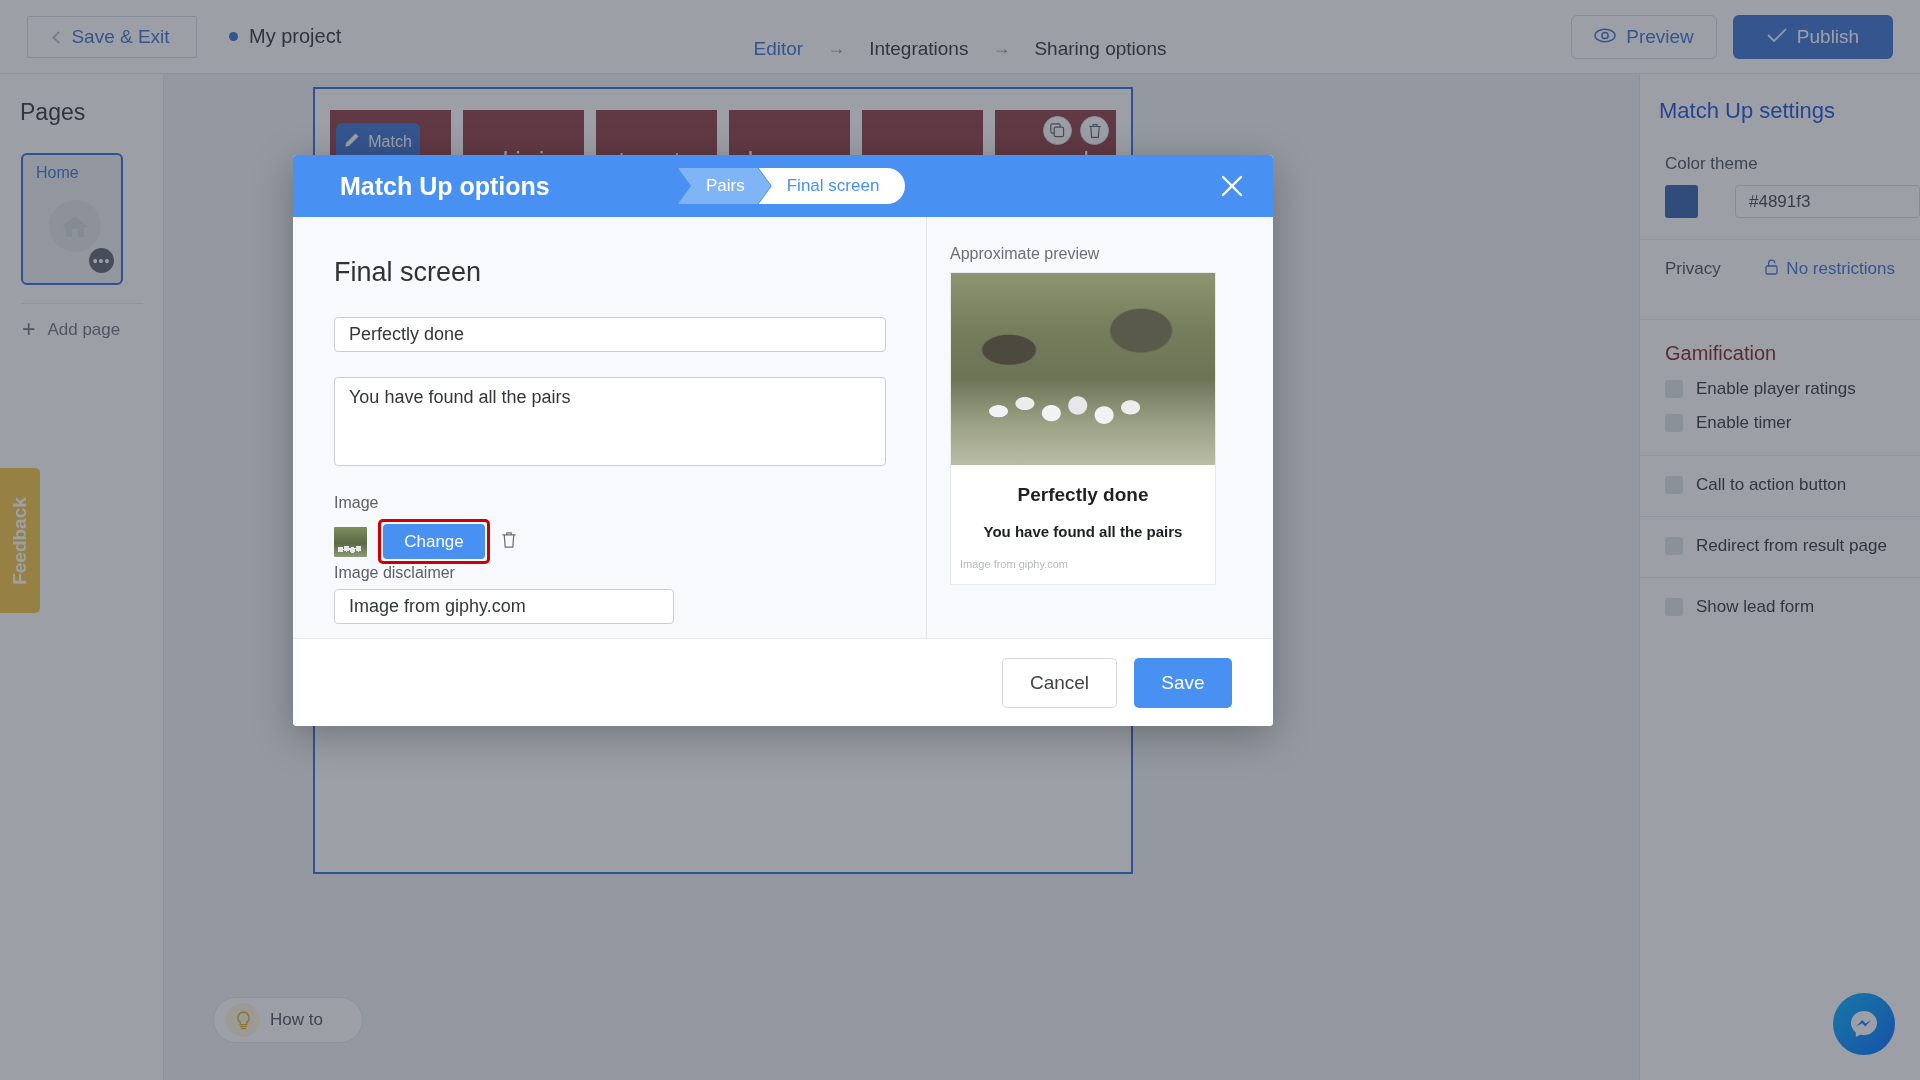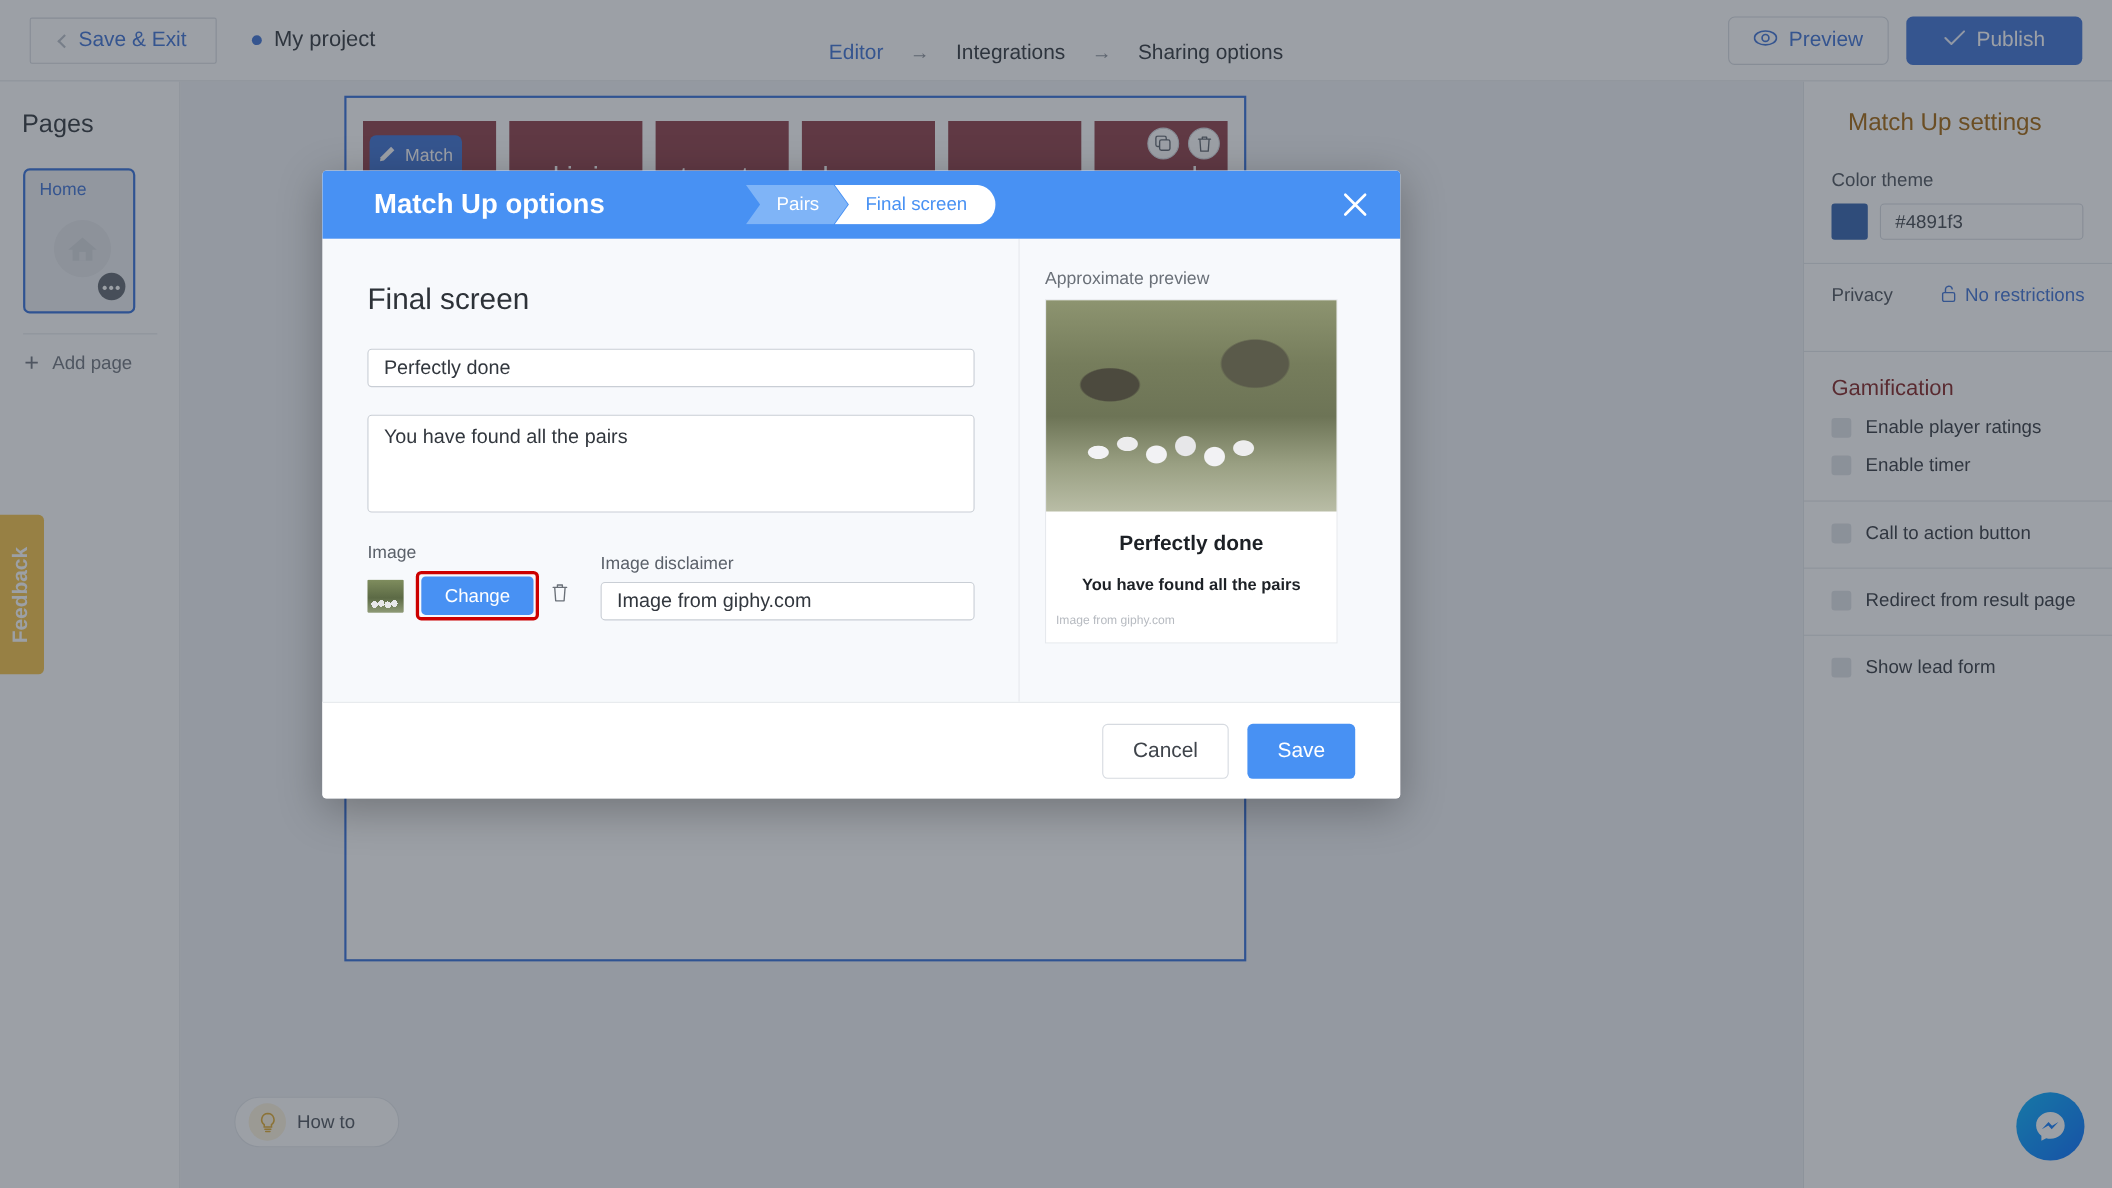--- a/index.html
+++ b/index.html
@@ -165,30 +165,30 @@
     overflow: hidden;
   }
 
   
   #right-panel {
     position: absolute; top: 74px; right: 0; bottom: 0; width: 281px;
     background: #ffffff;
     border-left: 1px solid #e3e6ea;
   }
   .rp-title {
-    margin: 24px 0 0 40px;
-    font-size: 22px; color: #a16207;
+    margin: 24px 0 0 19px;
+    font-size: 22px; color: #1d4ed8;
   }
   .rp-label {
     margin: 30px 0 0 25px;
     font-size: 17px; color: #4a5058;
   }
   .rp-color-row {
     margin: 11px 0 0 25px;
-    display: flex; align-items: center; gap: 11px;
+    display: flex; align-items: center; gap: 11px; justify-content: space-between;
   }
   .rp-swatch {
     width: 33px; height: 33px; border-radius: 3px;
     background: #2f5fab;
   }
   .rp-color-input {
     width: 185px; height: 33px;
     border: 1px solid #d6dae0; border-radius: 4px;
     background: #fff;
     display: flex; align-items: center;
@@ -358,21 +358,21 @@
   .textarea-input {
     margin-top: 25px;
     width: 552px; height: 89px;
     border: 1px solid #c9ced5; border-radius: 4px;
     background: #ffffff;
     padding: 9px 0 0 14px;
     font-size: 18px; color: #32373e;
   }
   #image-row {
     margin-top: 28px;
-    display: flex; align-items: flex-end; gap: 0;
+    display: flex; align-items: flex-start; gap: 0; flex-direction: column;
   }
   .img-col { width: 212px; }
   .img-controls {
     display: flex; align-items: center; gap: 11px;
   }
   .img-thumb {
     width: 33px; height: 30px;
     background: #6b7a52;
     background-image:
       radial-gradient(circle at 20% 75%, #e8e8ea 0 3px, transparent 3px),

